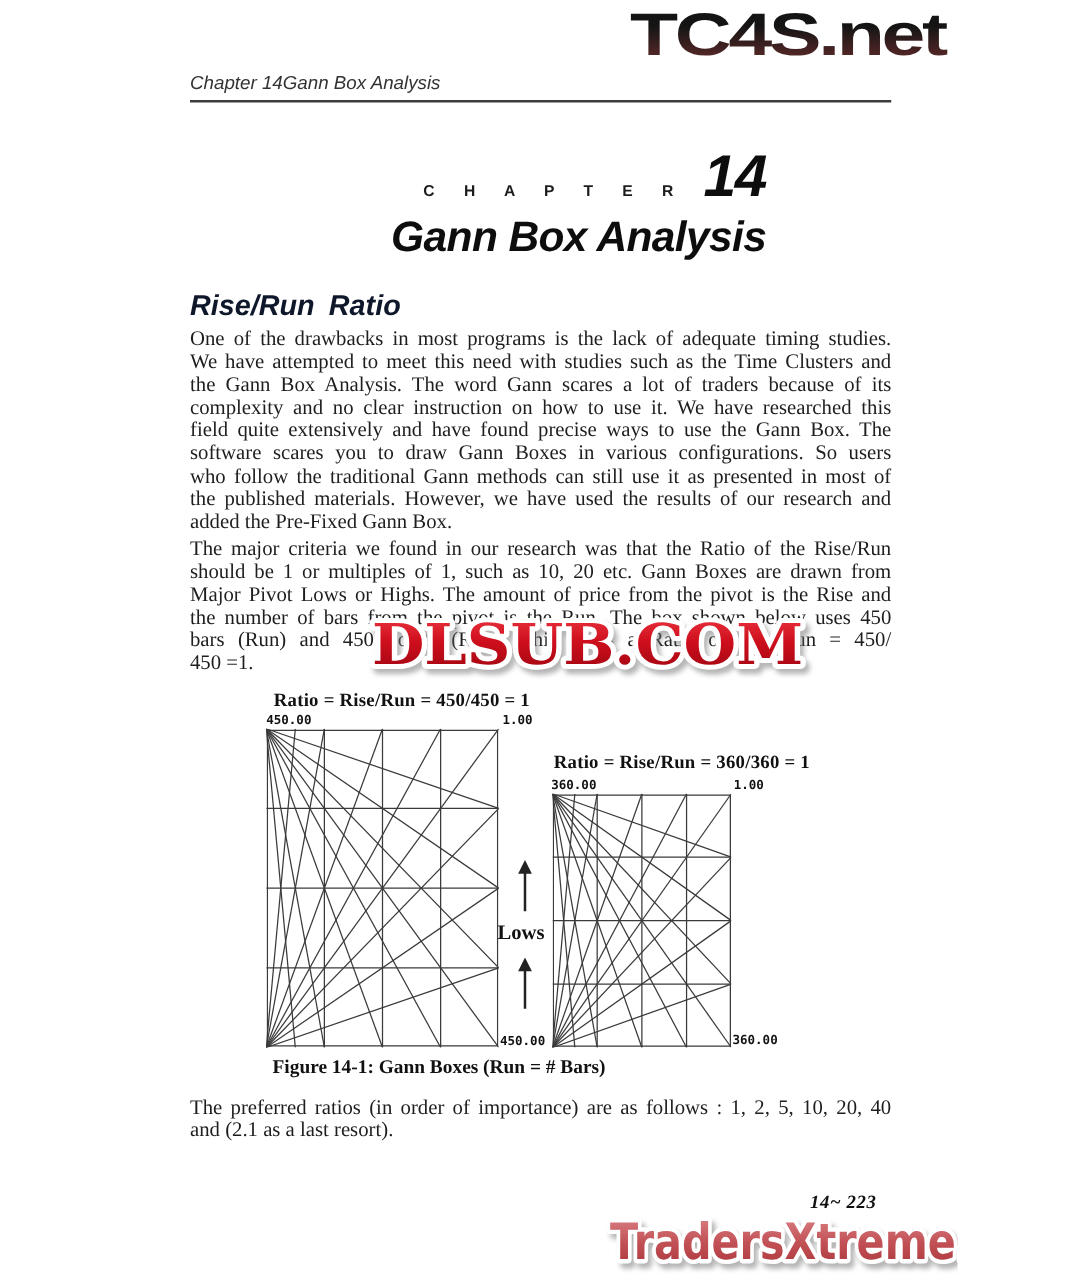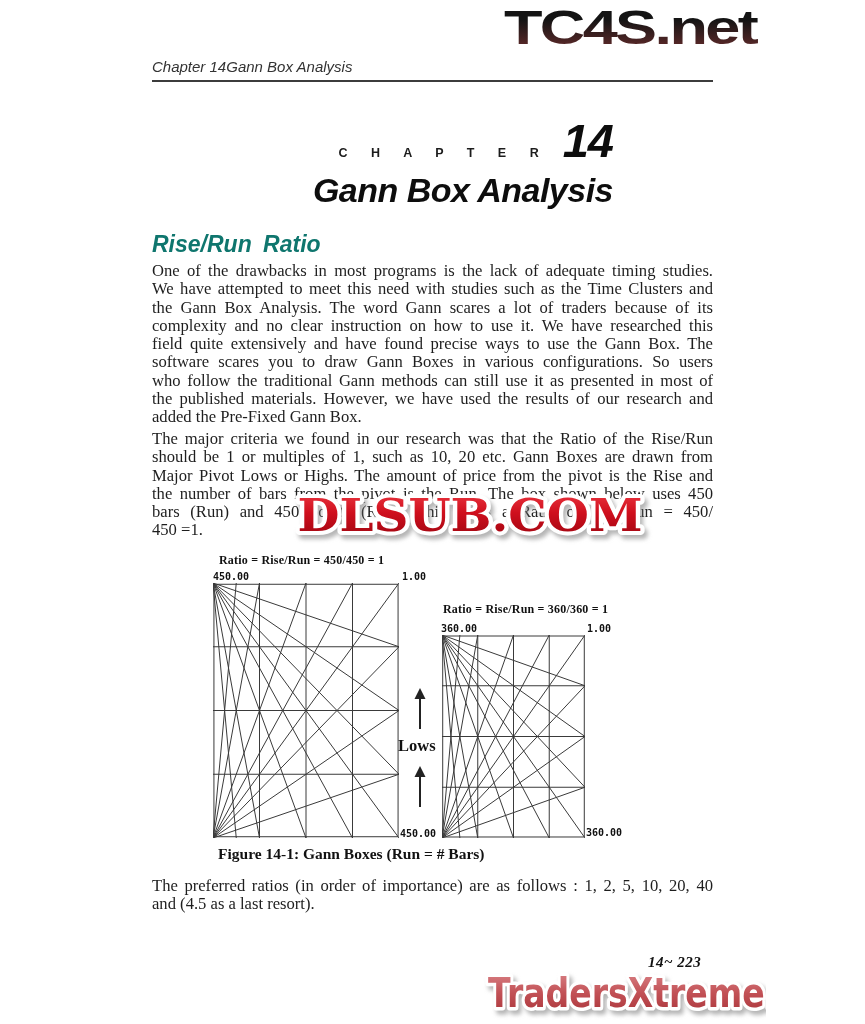--- a/index.html
+++ b/index.html
@@ -20,29 +20,29 @@
   
   .kicker-row{position:absolute;right:153px;top:113px;display:flex;align-items:baseline;gap:14px;}
   .kicker{font-family:"Liberation Sans", sans-serif;font-weight:bold;font-size:12.5px;
           letter-spacing:10px;color:#1c1c1c;}
   .chapnum{font-family:"Liberation Sans", sans-serif;font-weight:bold;font-style:italic;
            font-size:47px;color:#0d0d0d;letter-spacing:-1px;}
   .chaptitle{position:absolute;right:153px;top:171px;font-family:"Liberation Sans", sans-serif;
              font-weight:bold;font-style:italic;font-size:34px;color:#0d0d0d;letter-spacing:-0.5px;}
 
   .secthead{position:absolute;left:152px;top:231px;font-family:"Liberation Sans", sans-serif;
-            font-weight:bold;font-style:italic;font-size:23px;color:#0f766e;word-spacing:5px;}
+            font-weight:bold;font-style:italic;font-size:23px;color:#0f172a;word-spacing:5px;}
 
   
   .para{position:absolute;left:152px;width:561px;font-size:16.6px;line-height:18.3px;color:#1e1e1e;}
   .jline{text-align:justify;text-align-last:justify;white-space:normal;}
   .jline.last{text-align-last:left;}
 
   
-  .figtitle{position:absolute;font-weight:bold;font-size:12px;color:#111;letter-spacing:0.2px;}
+  .figtitle{position:absolute;font-weight:bold;font-size:15px;color:#111;letter-spacing:0.2px;}
   .boxlabel{position:absolute;font-family:"DejaVu Sans Mono", monospace;font-weight:bold;
             font-size:10px;color:#111;}
   .gannbox{position:absolute;}
   .gannbox svg{display:block;width:100%;height:100%;}
   .pricelabel{position:absolute;font-weight:bold;font-size:16.5px;color:#111;}
   .arrow{position:absolute;}
   .caption{position:absolute;left:218px;top:845px;font-weight:bold;font-size:15.5px;color:#111;}
 
   .pagenum{position:absolute;left:648px;top:954px;font-weight:bold;font-style:italic;
            font-size:15px;color:#111;letter-spacing:0.5px;text-align:center;}
@@ -192,21 +192,21 @@
         <line x1="0" y1="100" x2="100" y2="50" vector-effect="non-scaling-stroke"></line>
         <line x1="0" y1="100" x2="100" y2="75" vector-effect="non-scaling-stroke"></line>
       </g>
     </svg>
   </div>
 
   <div class="caption">Figure 14-1: Gann Boxes (Run = # Bars)</div>
 
   <div class="para" style="top:877px;">
     <div class="jline">The preferred ratios (in order of importance) are as follows : 1, 2, 5, 10, 20, 40</div>
-    <div class="jline last">and (4.5 as a last resort).</div>
+    <div class="jline last">and (2.1 as a last resort).</div>
   </div>
 
   <div class="pagenum">14~ 223</div>
 
   <svg class="wm wm-shadow" style="left:478px;top:964px;" width="386" height="58" viewBox="0 0 386 58">
     <defs>
       <linearGradient id="txgrad" x1="0" y1="0" x2="0" y2="1">
         <stop offset="0" stop-color="#da8488"></stop>
         <stop offset="0.5" stop-color="#c25156"></stop>
         <stop offset="1" stop-color="#a93439"></stop>

